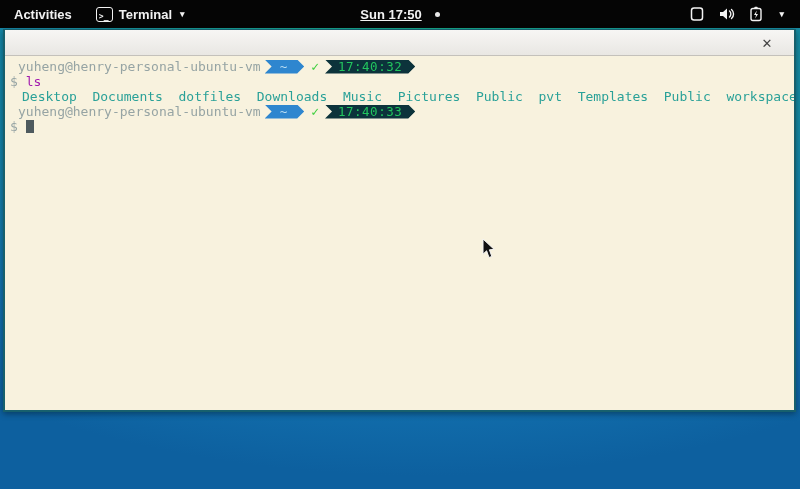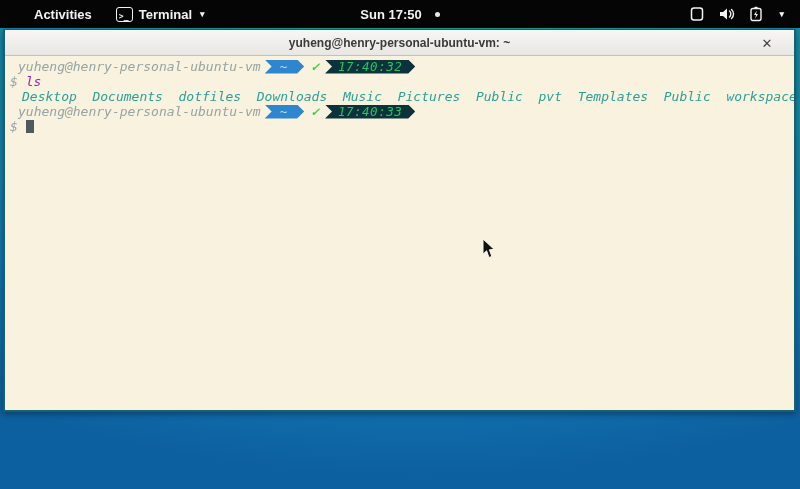--- a/index.html
+++ b/index.html
@@ -6,29 +6,29 @@
   html,body { width:800px; height:489px; overflow:hidden; }
   body { font-family:"Liberation Sans", sans-serif; position:relative; background:#0a0a0a; }
 
   
   .topbar {
     position:absolute; left:0; top:0; width:800px; height:28px;
     background:#050505; color:#f2f2f2;
     display:flex; align-items:center; font-size:13px; font-weight:bold;
   }
   .tb-left { display:flex; align-items:center; height:100%; }
-  .activities { padding:0 14px; height:100%; display:flex; align-items:center; cursor:pointer;margin-left:20px; }
+  .activities { padding:0 14px; height:100%; display:flex; align-items:center; cursor:pointer; }
   .appmenu { display:flex; align-items:center; gap:6px; padding:0 10px; height:100%; cursor:pointer; }
   .term-glyph { width:17px; height:15px; border:1.5px solid #f2f2f2; border-radius:3px;
     display:flex; align-items:flex-end; justify-content:flex-start;
     font-family:"DejaVu Sans Mono", monospace; font-size:8px; line-height:7px; padding:1px 2px; font-weight:bold; }
   .chev { font-size:9px; margin-left:2px; }
   .tb-center { position:absolute; left:0; right:0; top:0; height:28px;
     display:flex; align-items:center; justify-content:center; pointer-events:none; }
-  .clock-wrap { display:flex; align-items:center; gap:13px; pointer-events:auto; cursor:pointer; }
+  .clock-wrap { display:flex; align-items:center; gap:13px; pointer-events:auto; cursor:pointer;text-decoration:underline; }
   .notif-dot { width:5px; height:5px; border-radius:50%; background:#e8e8e8; }
   .tb-right { margin-left:auto; display:flex; align-items:center; gap:13px; padding-right:16px; height:100%; cursor:pointer; }
   .tb-right svg { display:block; }
 
   
   .desktop {
     position:absolute; left:0; top:28px; width:800px; height:461px;
     background:radial-gradient(ellipse 760px 420px at 53% 6%,
       #17ad89 0%, #169c96 30%, #1584a7 58%, #1270ae 80%, #0d609f 100%);
   }
@@ -51,21 +51,21 @@
     position:absolute; right:16px; top:0; height:26px; width:22px;
     display:flex; align-items:center; justify-content:center;
     font-size:13px; font-weight:bold; color:#444; cursor:pointer;
     font-family:"DejaVu Sans", sans-serif;
   }
 
   
   .term {
     flex:1; background:#f8f2de; padding:3px 4px 0 5px;
     font-family:"DejaVu Sans Mono", monospace; font-size:13px; line-height:15px;
-    color:#657b83; overflow:hidden;font-style:italic;
+    color:#657b83; overflow:hidden;
   }
   .line { display:flex; align-items:center; height:15px; white-space:pre; }
   .user { color:#96a4a4; padding-left:8px; }
   .seg { display:inline-flex; align-items:center; height:14px; font-size:12.5px;
     clip-path:polygon(7px 50%, 0 0, calc(100% - 7px) 0, 100% 50%, calc(100% - 7px) 100%, 0 100%); }
   .seg-path { background:#2e86cf; color:#b8dcf2; padding:0 17px 0 15px; margin-left:4px; }
   .check { color:#3ecf3e; font-weight:bold; margin:0 6px 0 7px; font-size:13px; }
   .seg-time { background:#0c333b; color:#22c55e; padding:0 13px 0 13px; letter-spacing:.5px; }
   .dollar { color:#96a4a4; }
   .cmd { color:#a21caf; }
@@ -110,21 +110,20 @@
       <path d="M8.8 4.5 L6 9 h2 l-0.8 3.5 L10 8 h-2 z" fill="#f2f2f2"></path>
     </svg>
     <span class="chev">▾</span>
   </div>
 </div>
 
 <div class="desktop">
 
   <div class="window">
     <div class="titlebar">
-      <span>yuheng@henry-personal-ubuntu-vm: ~</span>
       <span class="close-btn">✕</span>
     </div>
 
     <div class="term">
 
       <div class="line">
         <span class="user">yuheng@henry-personal-ubuntu-vm</span>
         <span class="seg seg-path">~</span>
         <span class="check">✓</span>
         <span class="seg seg-time">17:40:32</span>

